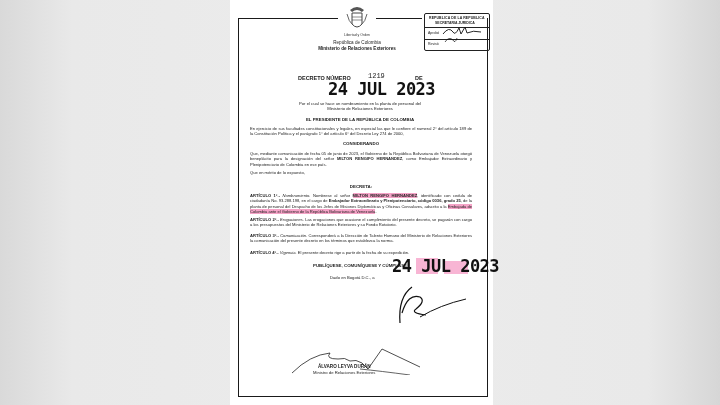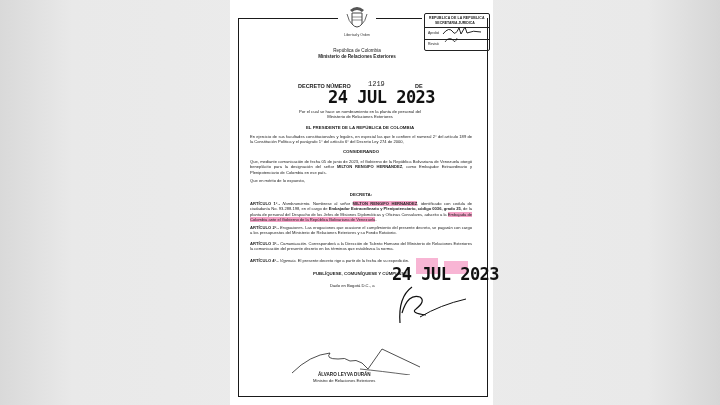--- a/index.html
+++ b/index.html
@@ -25,21 +25,21 @@
     position:absolute; left:424px; top:13px; width:64px; height:36px;
     border:1.2px solid #222; border-radius:2px; font-size:3.5px; color:#222;
   }
   .stamp .l1 { position:absolute; left:4px; top:2px; font-weight:bold; letter-spacing:0.1px; }
   .stamp .l2 { position:absolute; left:10px; top:7px; font-weight:bold; }
   .stamp .l3 { position:absolute; left:3px; top:17px; }
   .stamp .l4 { position:absolute; left:3px; top:28px; }
   .stamp .sep1 { position:absolute; left:0; right:0; top:13px; border-top:0.8px solid #222; }
   .stamp .sep2 { position:absolute; left:0; right:0; top:25px; border-top:0.8px solid #222; }
   .stamp svg { position:absolute; left:16px; top:10px; }
-  .t { position:absolute; color:#222; white-space:nowrap;margin-top:8px; }
+  .t { position:absolute; color:#222; white-space:nowrap; }
   .rep { left:300px; top:40px; width:114px; font-size:4.6px; text-align:center; }
   .min { left:290px; top:46px; width:134px; font-size:4.6px; font-weight:bold; text-align:center; }
   .decnum { left:298px; top:75px; font-size:5.5px; font-weight:bold; }
   .numval { left:368px; top:72px; font-size:7px; font-family:"Liberation Mono", monospace; }
   .de { left:415px; top:75px; font-size:5.5px; font-weight:bold; }
   .datebig { left:328px; top:79px; font-size:17px; font-weight:bold; font-family:"DejaVu Sans Mono", monospace; letter-spacing:-0.5px; color:#111; }
   .subject { left:290px; top:101px; width:140px; font-size:4.2px; text-align:center; white-space:normal; line-height:5.2px; }
   .president { left:290px; top:117px; width:140px; font-size:4.4px; font-weight:bold; text-align:center; }
   .para { left:250px; width:222px; font-size:4.1px; white-space:normal; line-height:5.3px; text-align:justify; }
   .heading { left:250px; width:222px; font-size:4.4px; font-weight:bold; text-align:center; }

